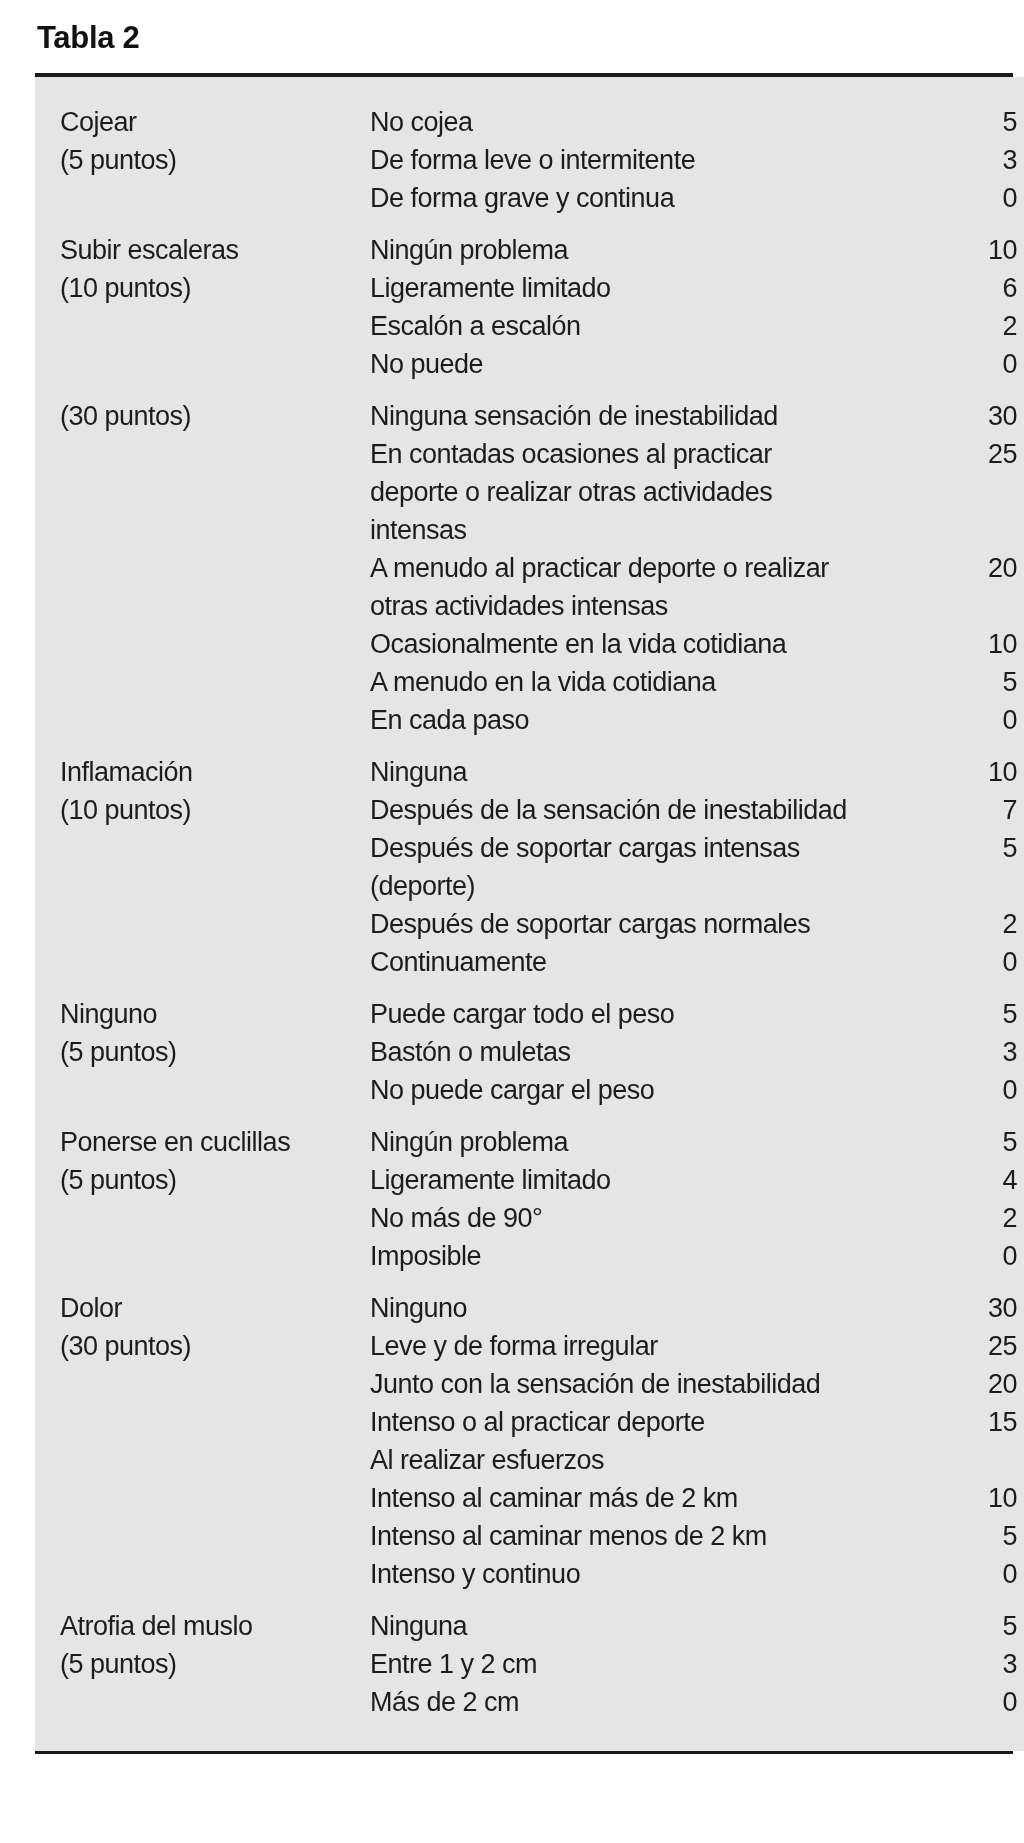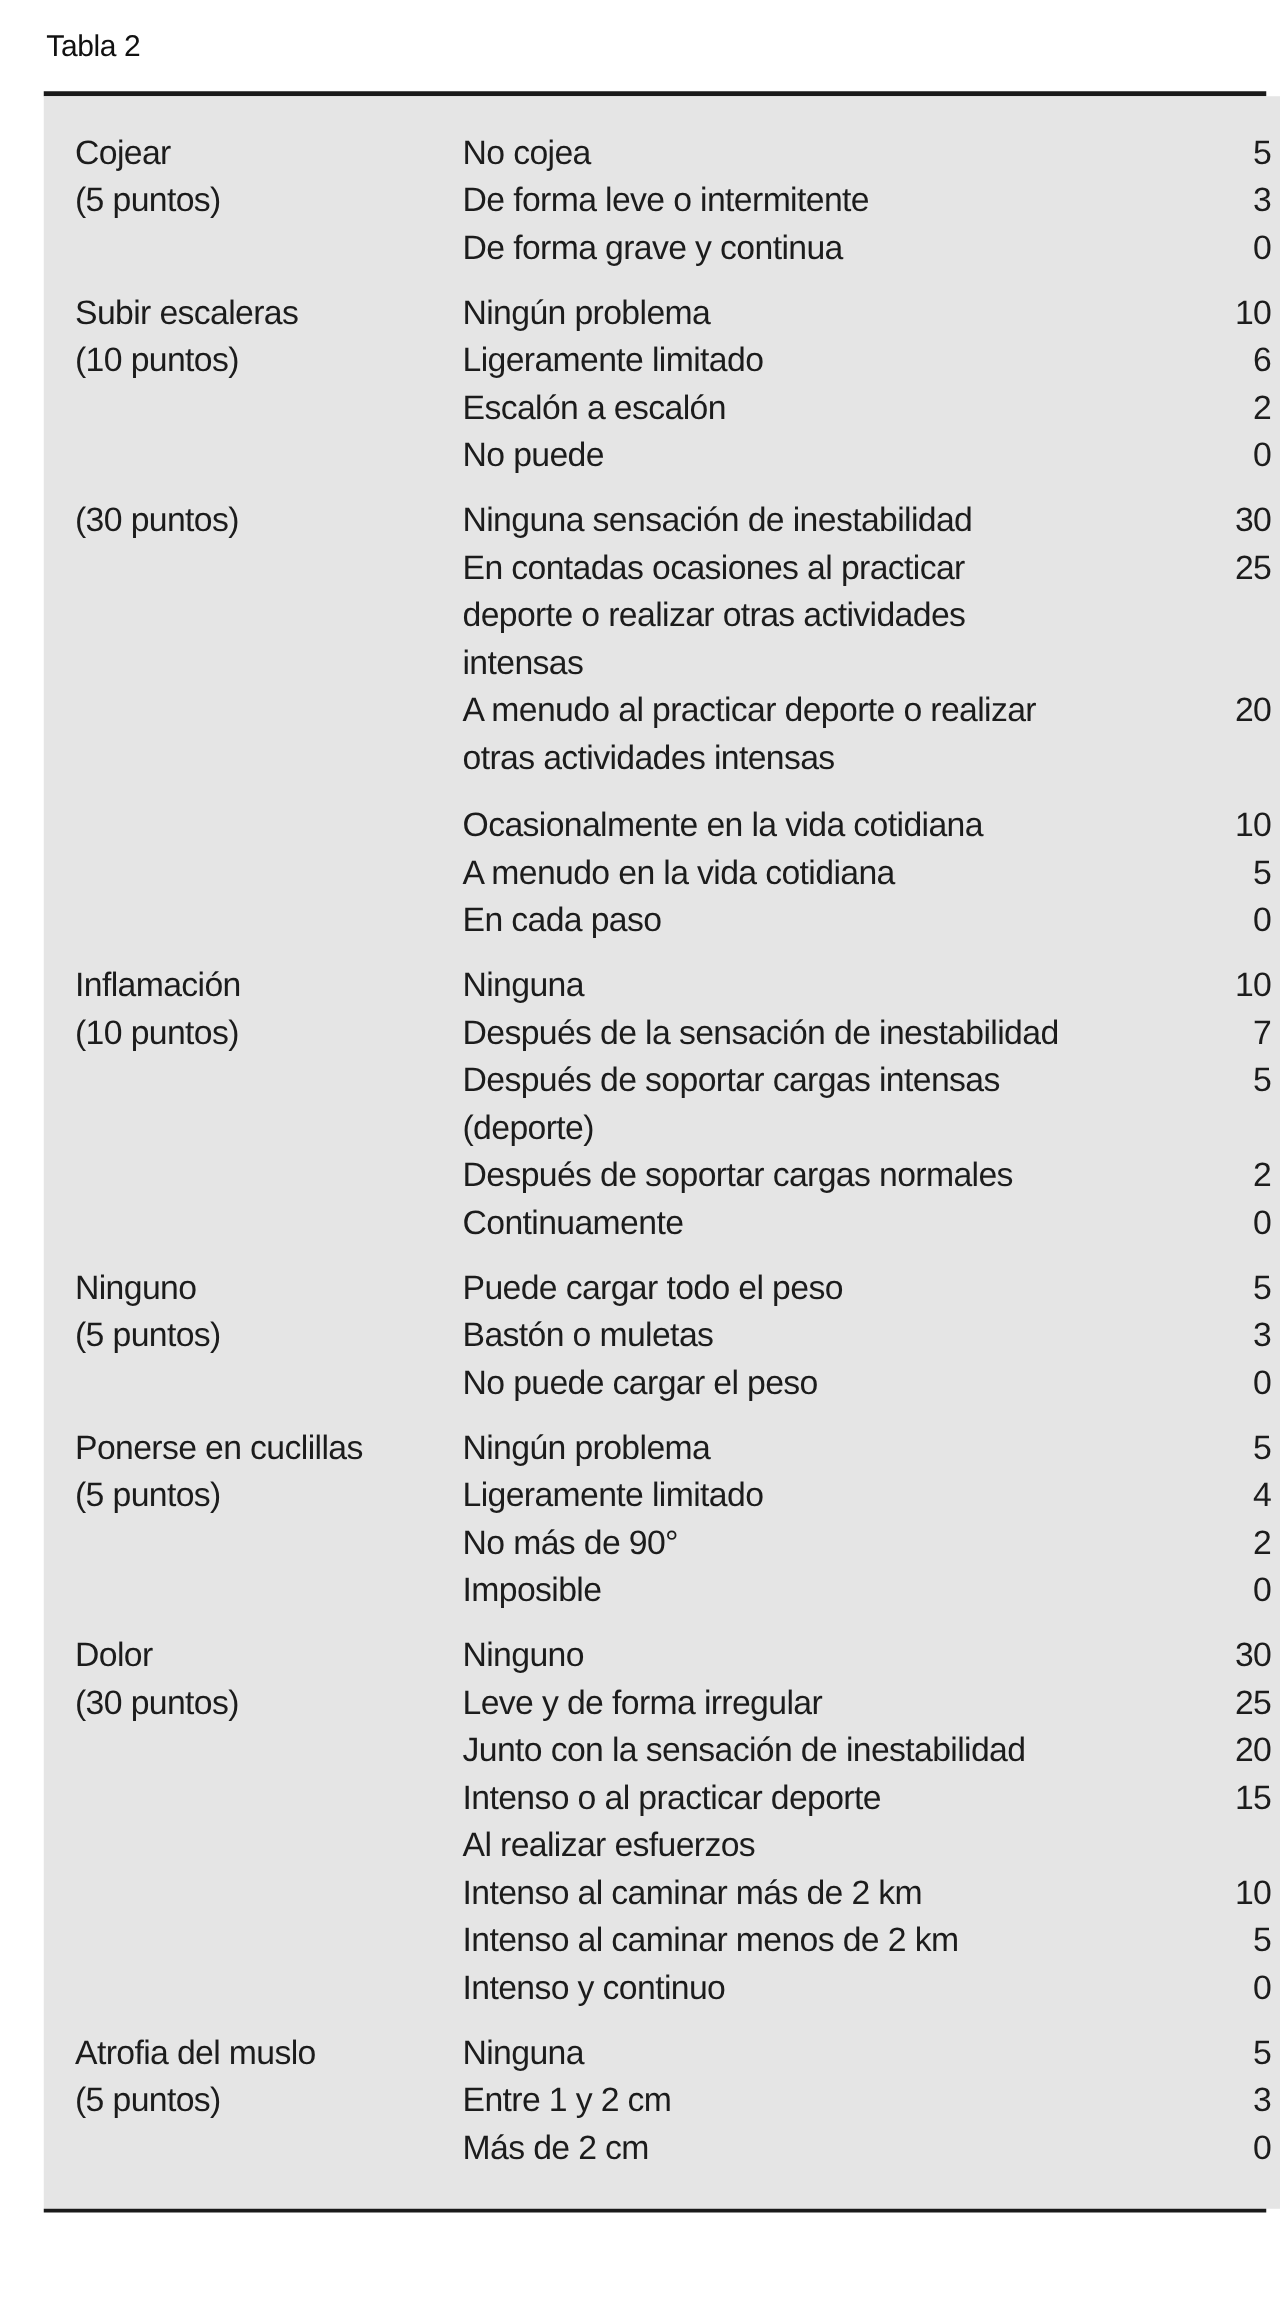--- a/index.html
+++ b/index.html
@@ -13,22 +13,22 @@
     height: 1843px;
     background: #ffffff;
     font-family: "Liberation Sans", sans-serif;
     color: #1c1c1c;
     overflow: hidden;
   }
   .title-block {
     padding: 20px 0 0 37px;
   }
   .table-label {
-    font-size: 24px;
-    font-weight: 400;
+    font-size: 31px;
+    font-weight: 700;
     color: #111111;
     letter-spacing: -0.3px;
     line-height: 36px;
   }
   .table-caption {
     font-size: 31px;
     font-weight: 400;
     color: #1c1c1c;
     letter-spacing: -0.5px;
     line-height: 38px;
@@ -65,21 +65,20 @@
     font-size: 27px;
     line-height: 38px;
     letter-spacing: -0.5px;
     white-space: nowrap;
   }
   .opt-row {
     display: flex;
     align-items: center;
   }
   .opt-row.gap-before {
-    margin-top: 16px;
   }
   .opt-text {
     flex: 1 1 auto;
     font-size: 27px;
     line-height: 38px;
     letter-spacing: -0.5px;
     white-space: nowrap;
   }
   .opt-score {
     flex: 0 0 55px;

